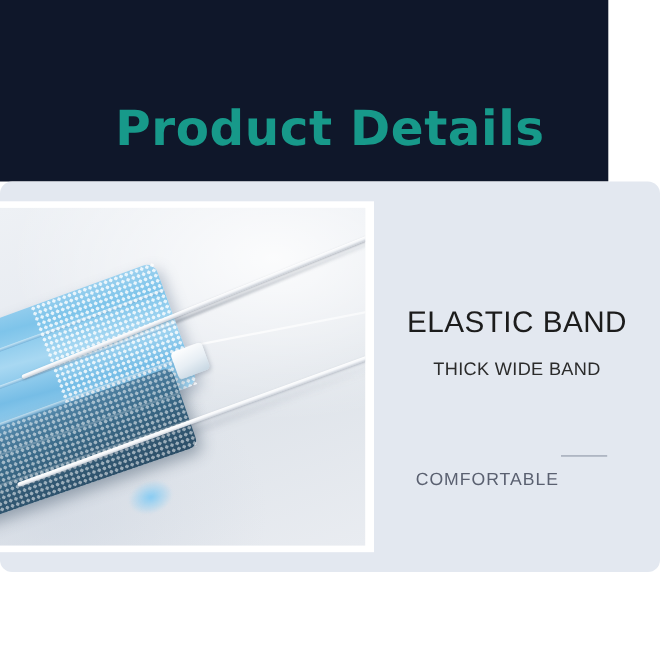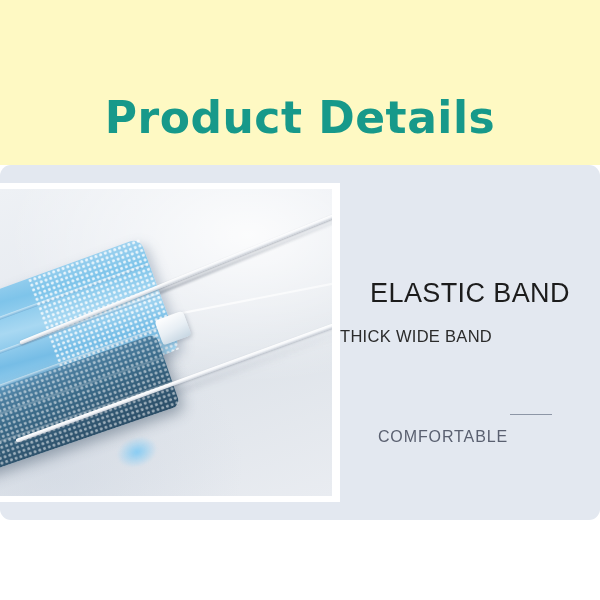--- a/index.html
+++ b/index.html
@@ -13,23 +13,23 @@
     font-family: "Liberation Sans", sans-serif;
     overflow: hidden;
     position: relative;
   }
 
   
   .title-area {
     position: absolute;
     left: 0;
     top: 0;
-    width: 600px;
+    width: 553px;
     height: 165px;
-    background: #fef9c3;
+    background: #0f172a;
   }
   .page-title {
     position: absolute;
     left: 0;
     top: 92px;
     width: 600px;
     text-align: center;
     font-family: "DejaVu Sans", sans-serif;
     font-weight: bold;
     font-size: 44px;
@@ -245,20 +245,21 @@
     font-weight: normal;
     letter-spacing: 0.4px;
     color: #1c1c1c;
     white-space: nowrap;
   }
   .subheadline {
     position: absolute;
     left: 0;
     top: 162px;
     width: 260px;
+    text-align: center;
     font-family: "Liberation Sans", sans-serif;
     font-size: 16.5px;
     font-weight: normal;
     letter-spacing: 0.3px;
     color: #2b2b2b;
     white-space: nowrap;
   }
   .divider {
     position: absolute;
     left: 170px;

